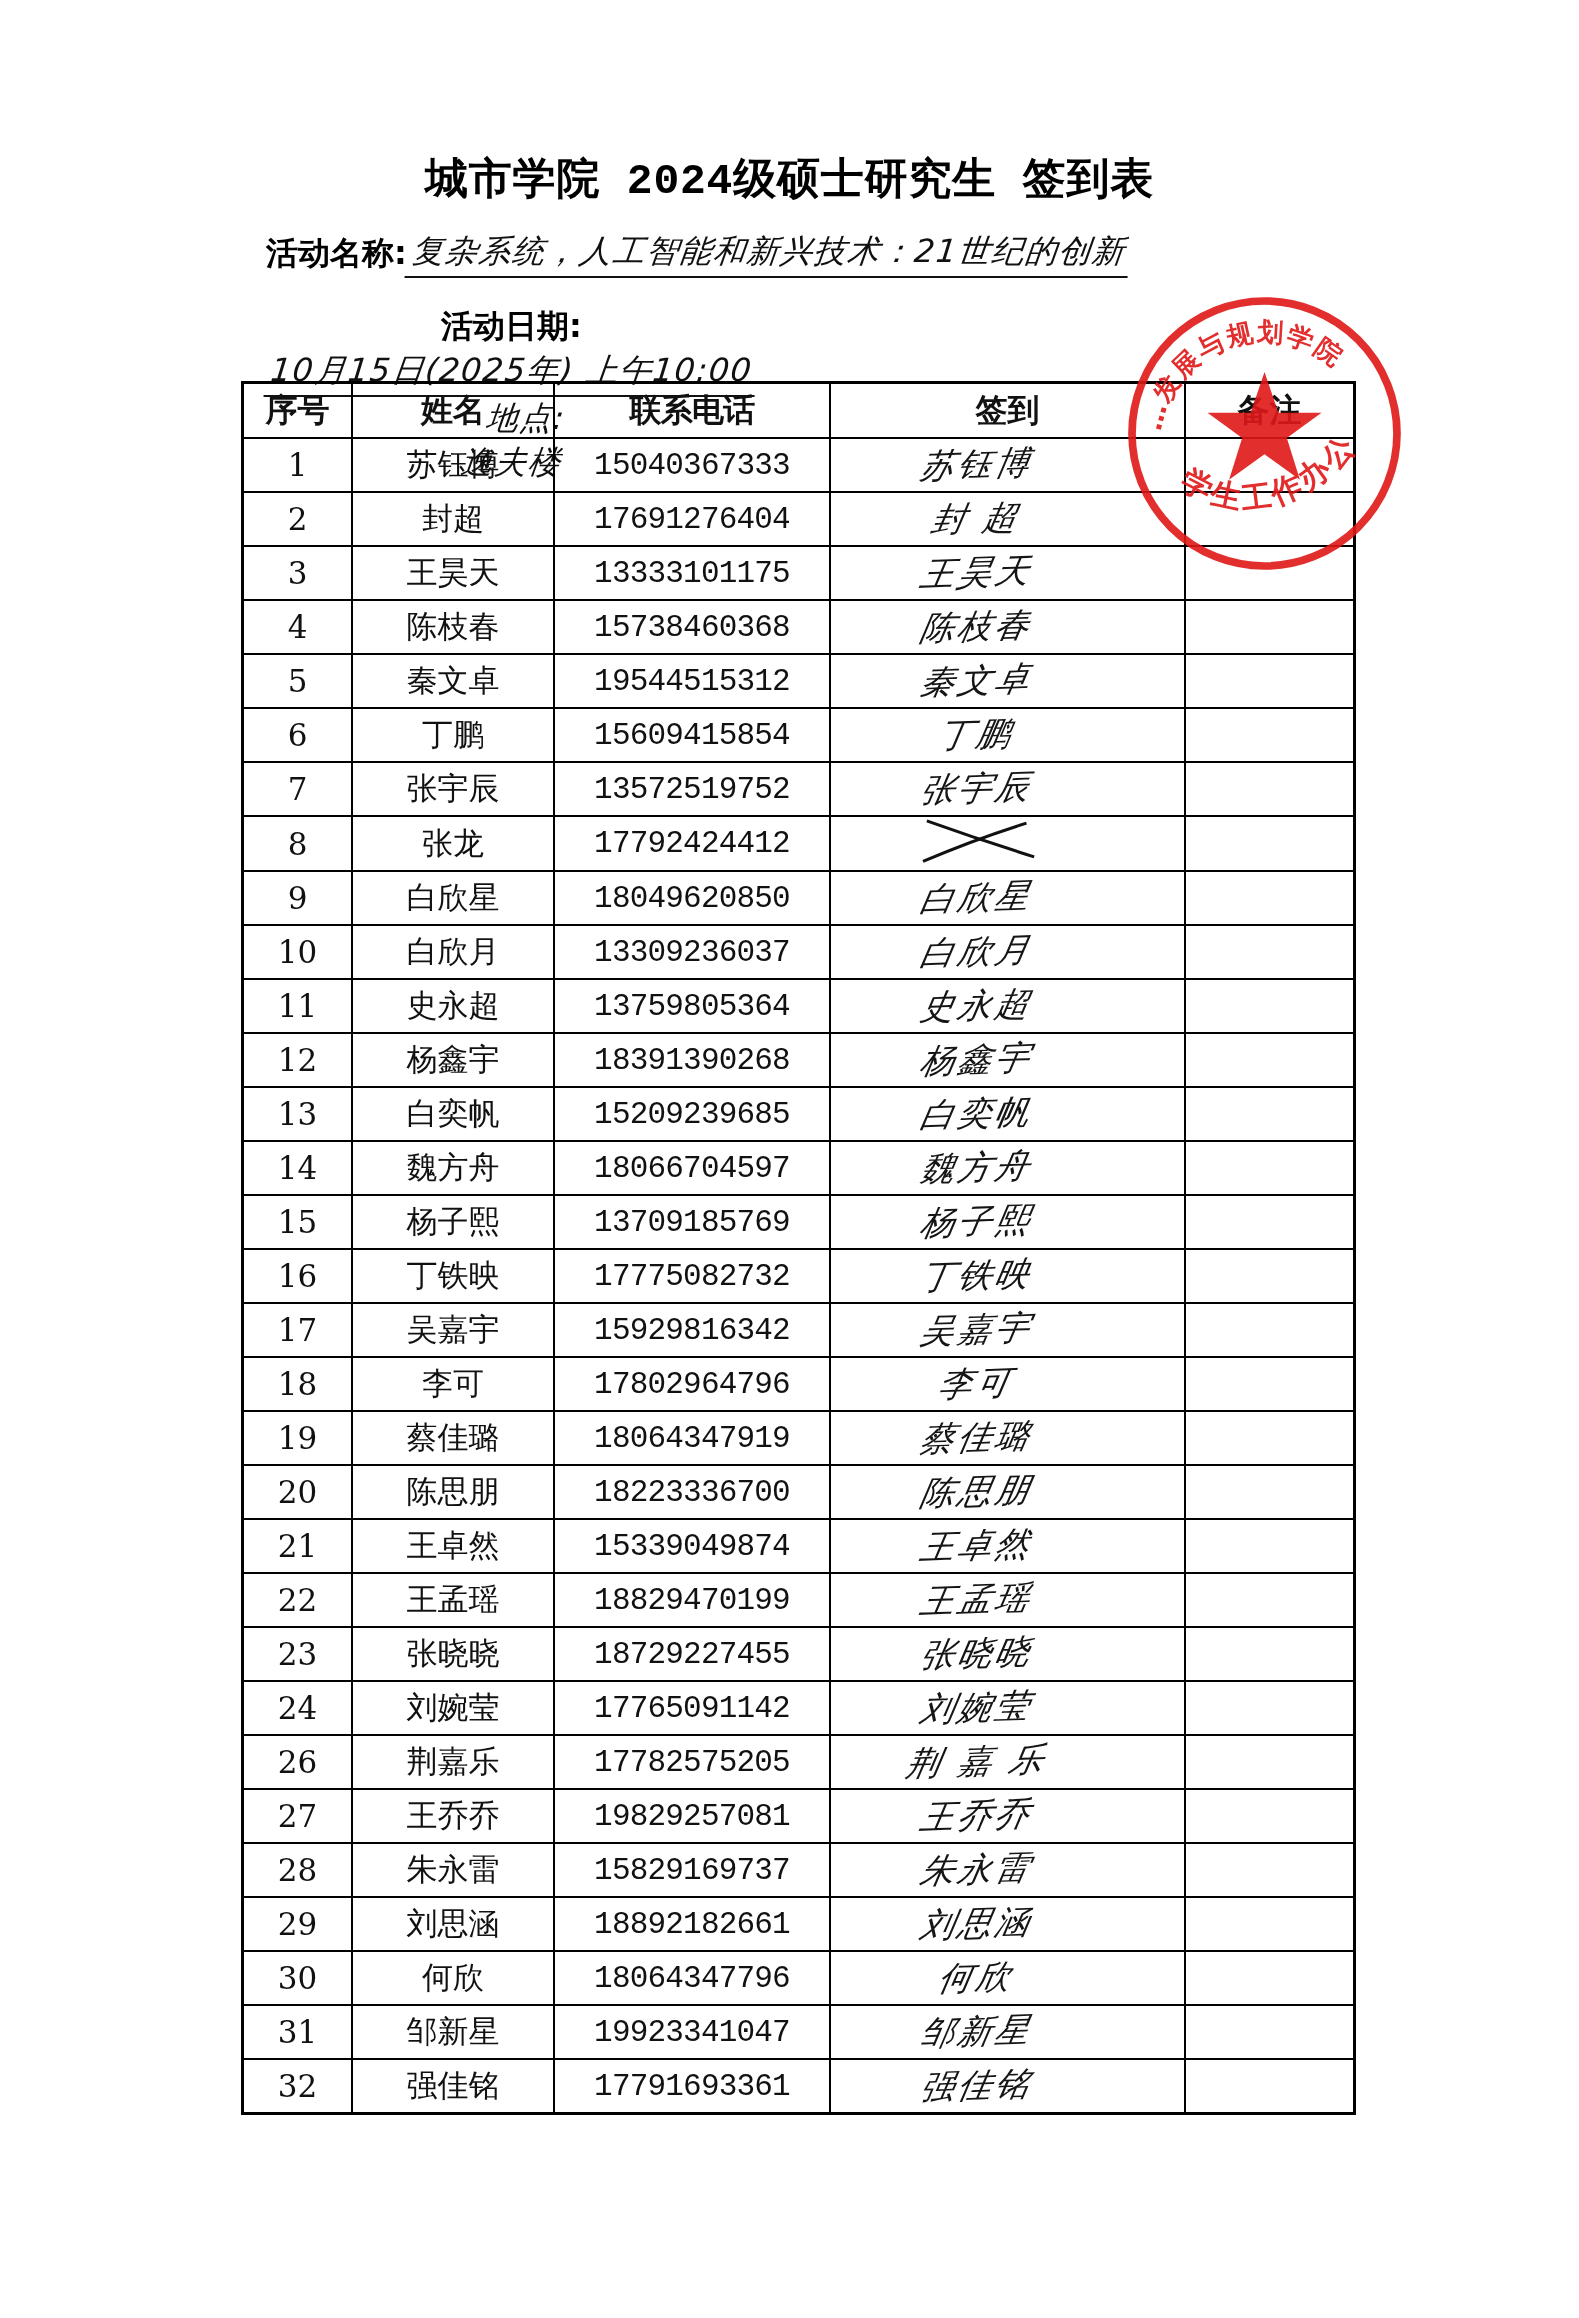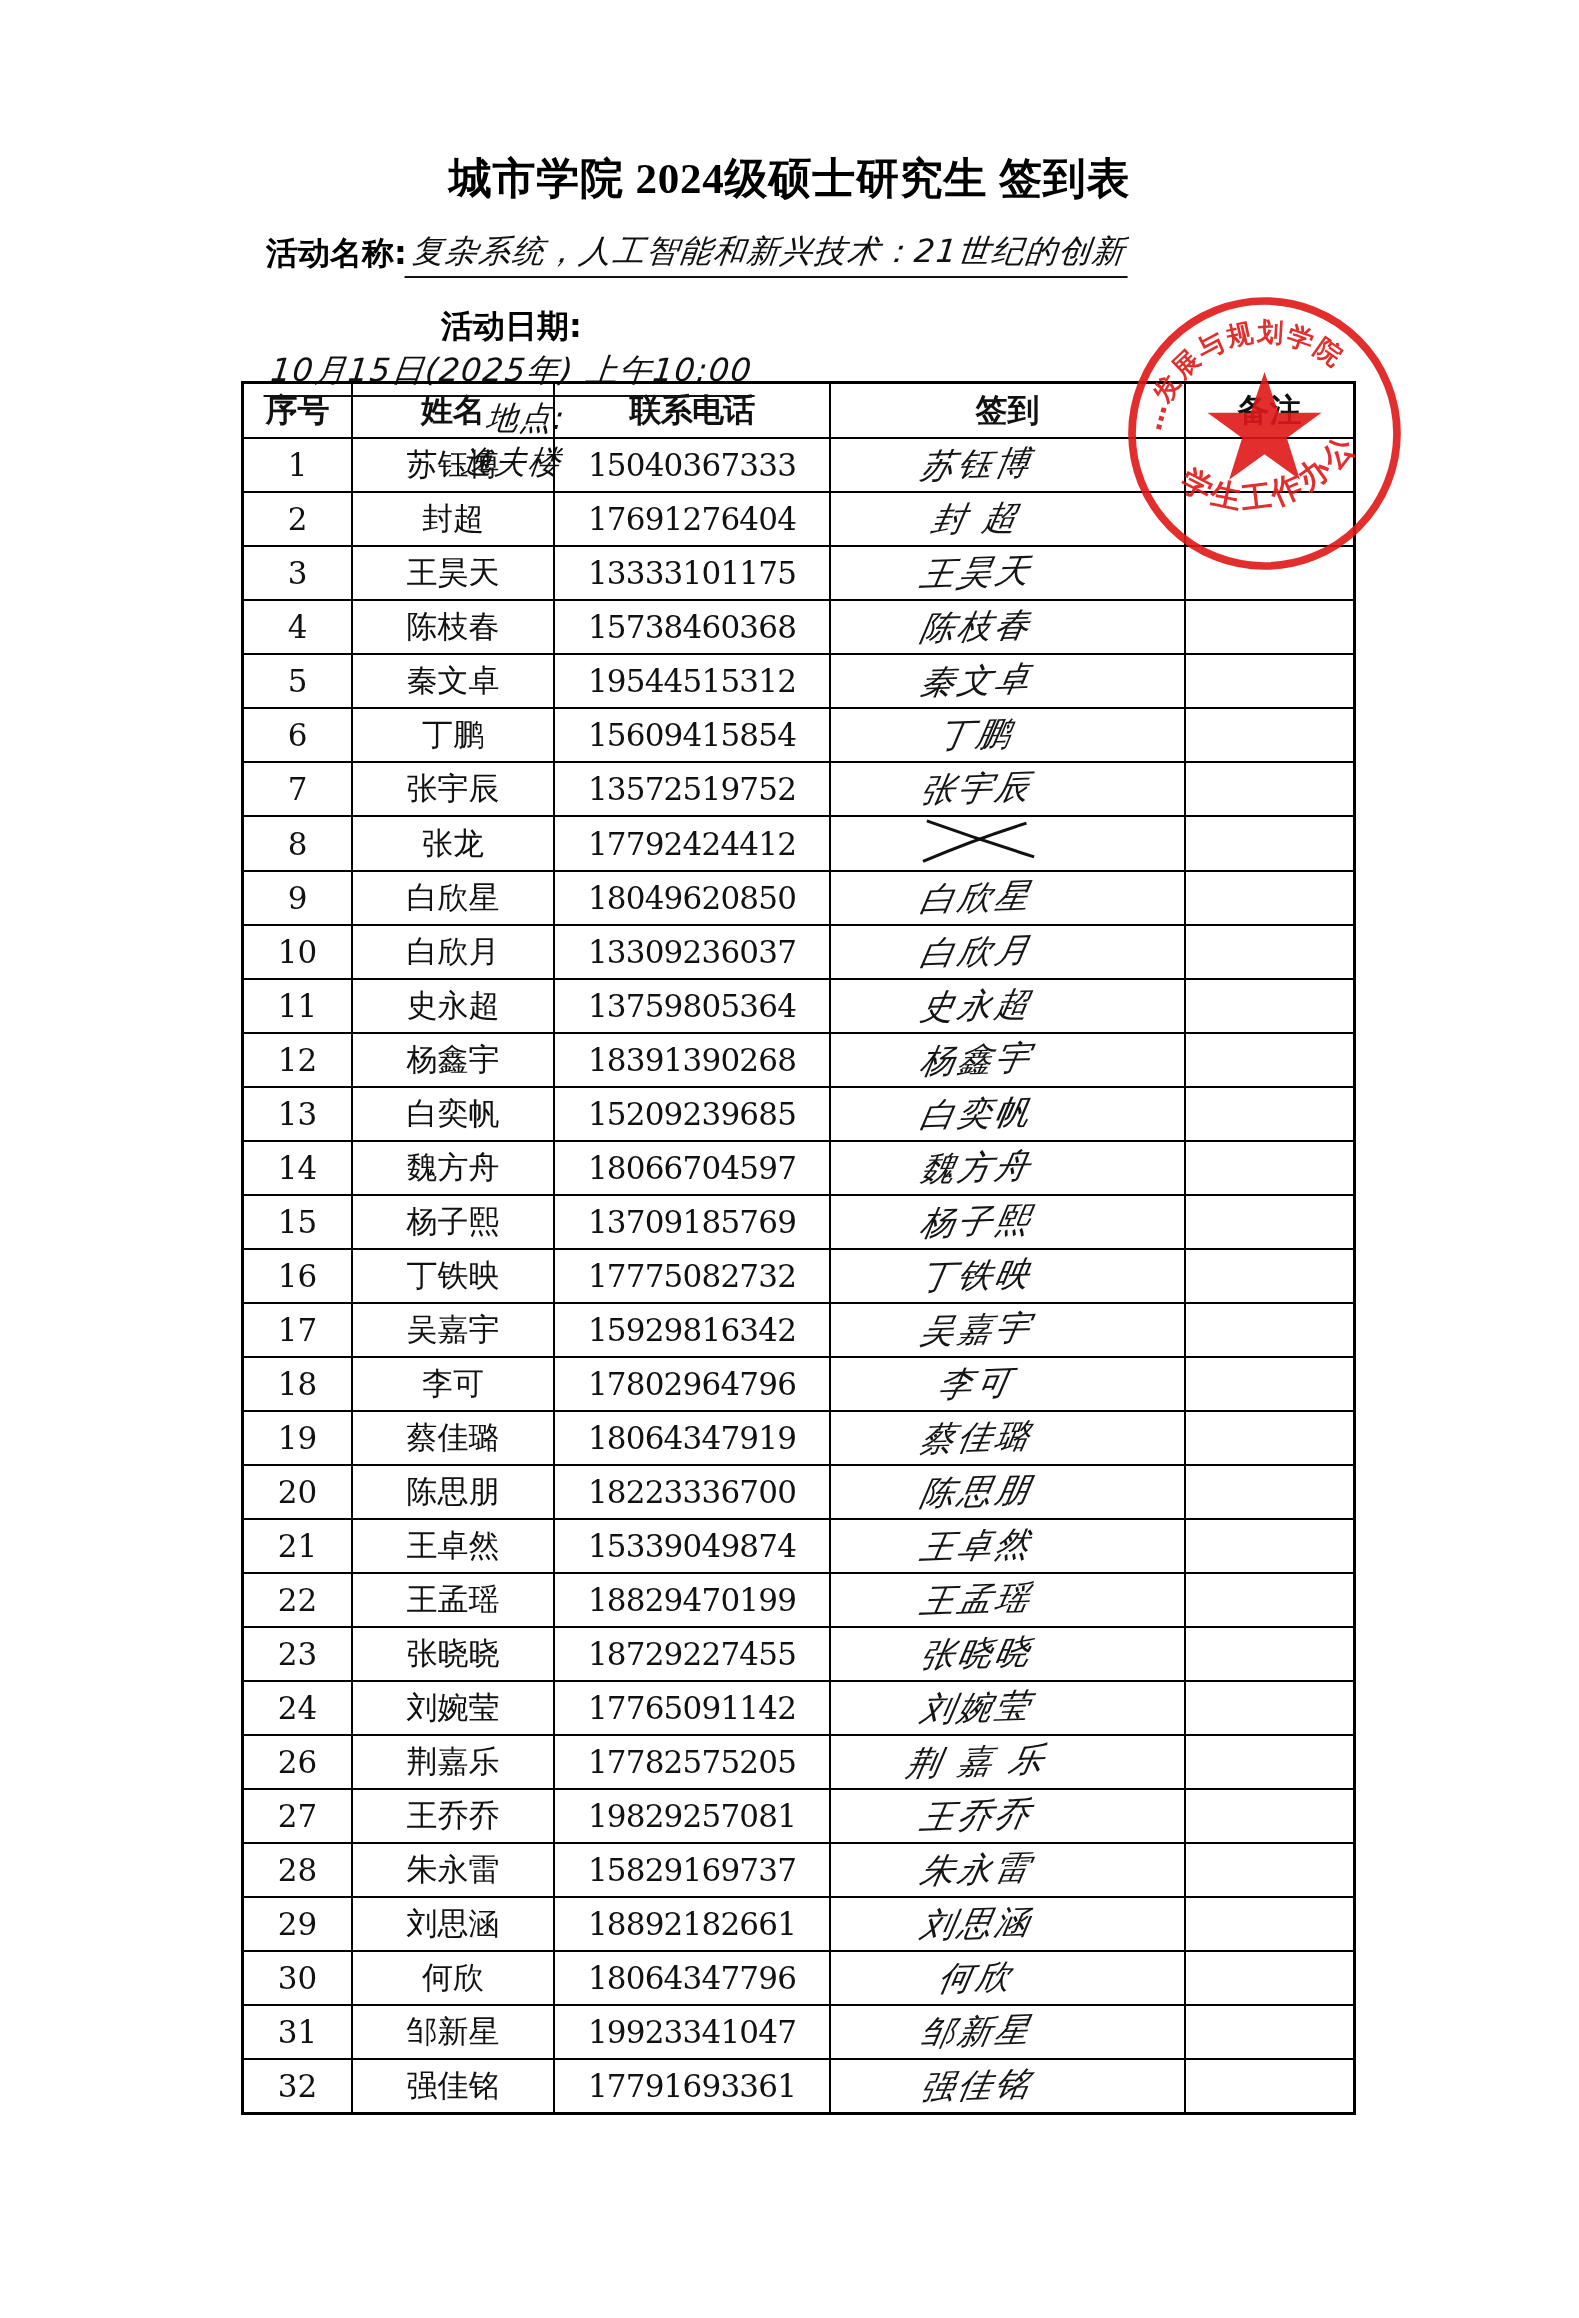--- a/index.html
+++ b/index.html
@@ -2,21 +2,21 @@
 <html style="font-size:12.3px"><head>
 <meta charset="utf-8">
 <style>
   html, body { margin: 0; padding: 0; background: #ffffff; }
   body {
     width: 1579px; height: 2319px; position: relative; overflow: hidden;
     font-family: "DejaVu Serif", "Liberation Serif", serif; color: #111;
   }
   .title {
     position: absolute; left: 0; top: 150px; width: 1579px; text-align: center;
-    font-family: Liberation Serif, serif;
+    font-family: Liberation Mono, monospace;
     font-weight: bold; font-size: 43px; letter-spacing: 0.8px; color: #000;
   }
   .meta-row {
     position: absolute; left: 266px; height: 54px; display: flex; align-items: center;
     font-family: "DejaVu Sans", "Liberation Sans", sans-serif; font-size: 32px; color: #000;
   }
   .meta-label { font-weight: bold; white-space: nowrap; }
   .handwritten {
     font-family: "DejaVu Sans", "Liberation Sans", sans-serif;
     font-style: italic; font-size: 32px; color: #111; letter-spacing: 1.5px;
@@ -37,21 +37,21 @@
     border: 2.3px solid #000; padding: 0; text-align: center; vertical-align: middle;
     overflow: hidden; white-space: nowrap;
   }
   table.sheet th {
     height: 53px;
     font-family: "DejaVu Sans", "Liberation Sans", sans-serif; font-weight: bold; font-size: 32px;
   }
   table.sheet td { height: 52px; font-size: 31px; }
   .c-no { width: 107px; }
   .c-name { width: 200px; font-family: "DejaVu Sans", "Liberation Sans", sans-serif; border-radius: 19px; }
-  .c-phone { width: 274px; letter-spacing: -0.8px; }
+  .c-phone { width: 274px; letter-spacing: -0.8px; font-family: Liberation Mono, monospace; }
   .c-sign { width: 353px; position: relative; }
   .c-remark { width: 167px; }
   .sig-text {
     font-family: "DejaVu Sans", "Liberation Sans", sans-serif; font-style: italic;
     font-size: 34px; color: #151515; display: inline-block;
     transform: skewX(-12deg) rotate(-2deg); letter-spacing: 3.1px; margin-left: -62px;
   }
   .cross-mark { display: inline-block; width: 123px; height: 46px; margin-left: -54px; }
 
   .stamp {

